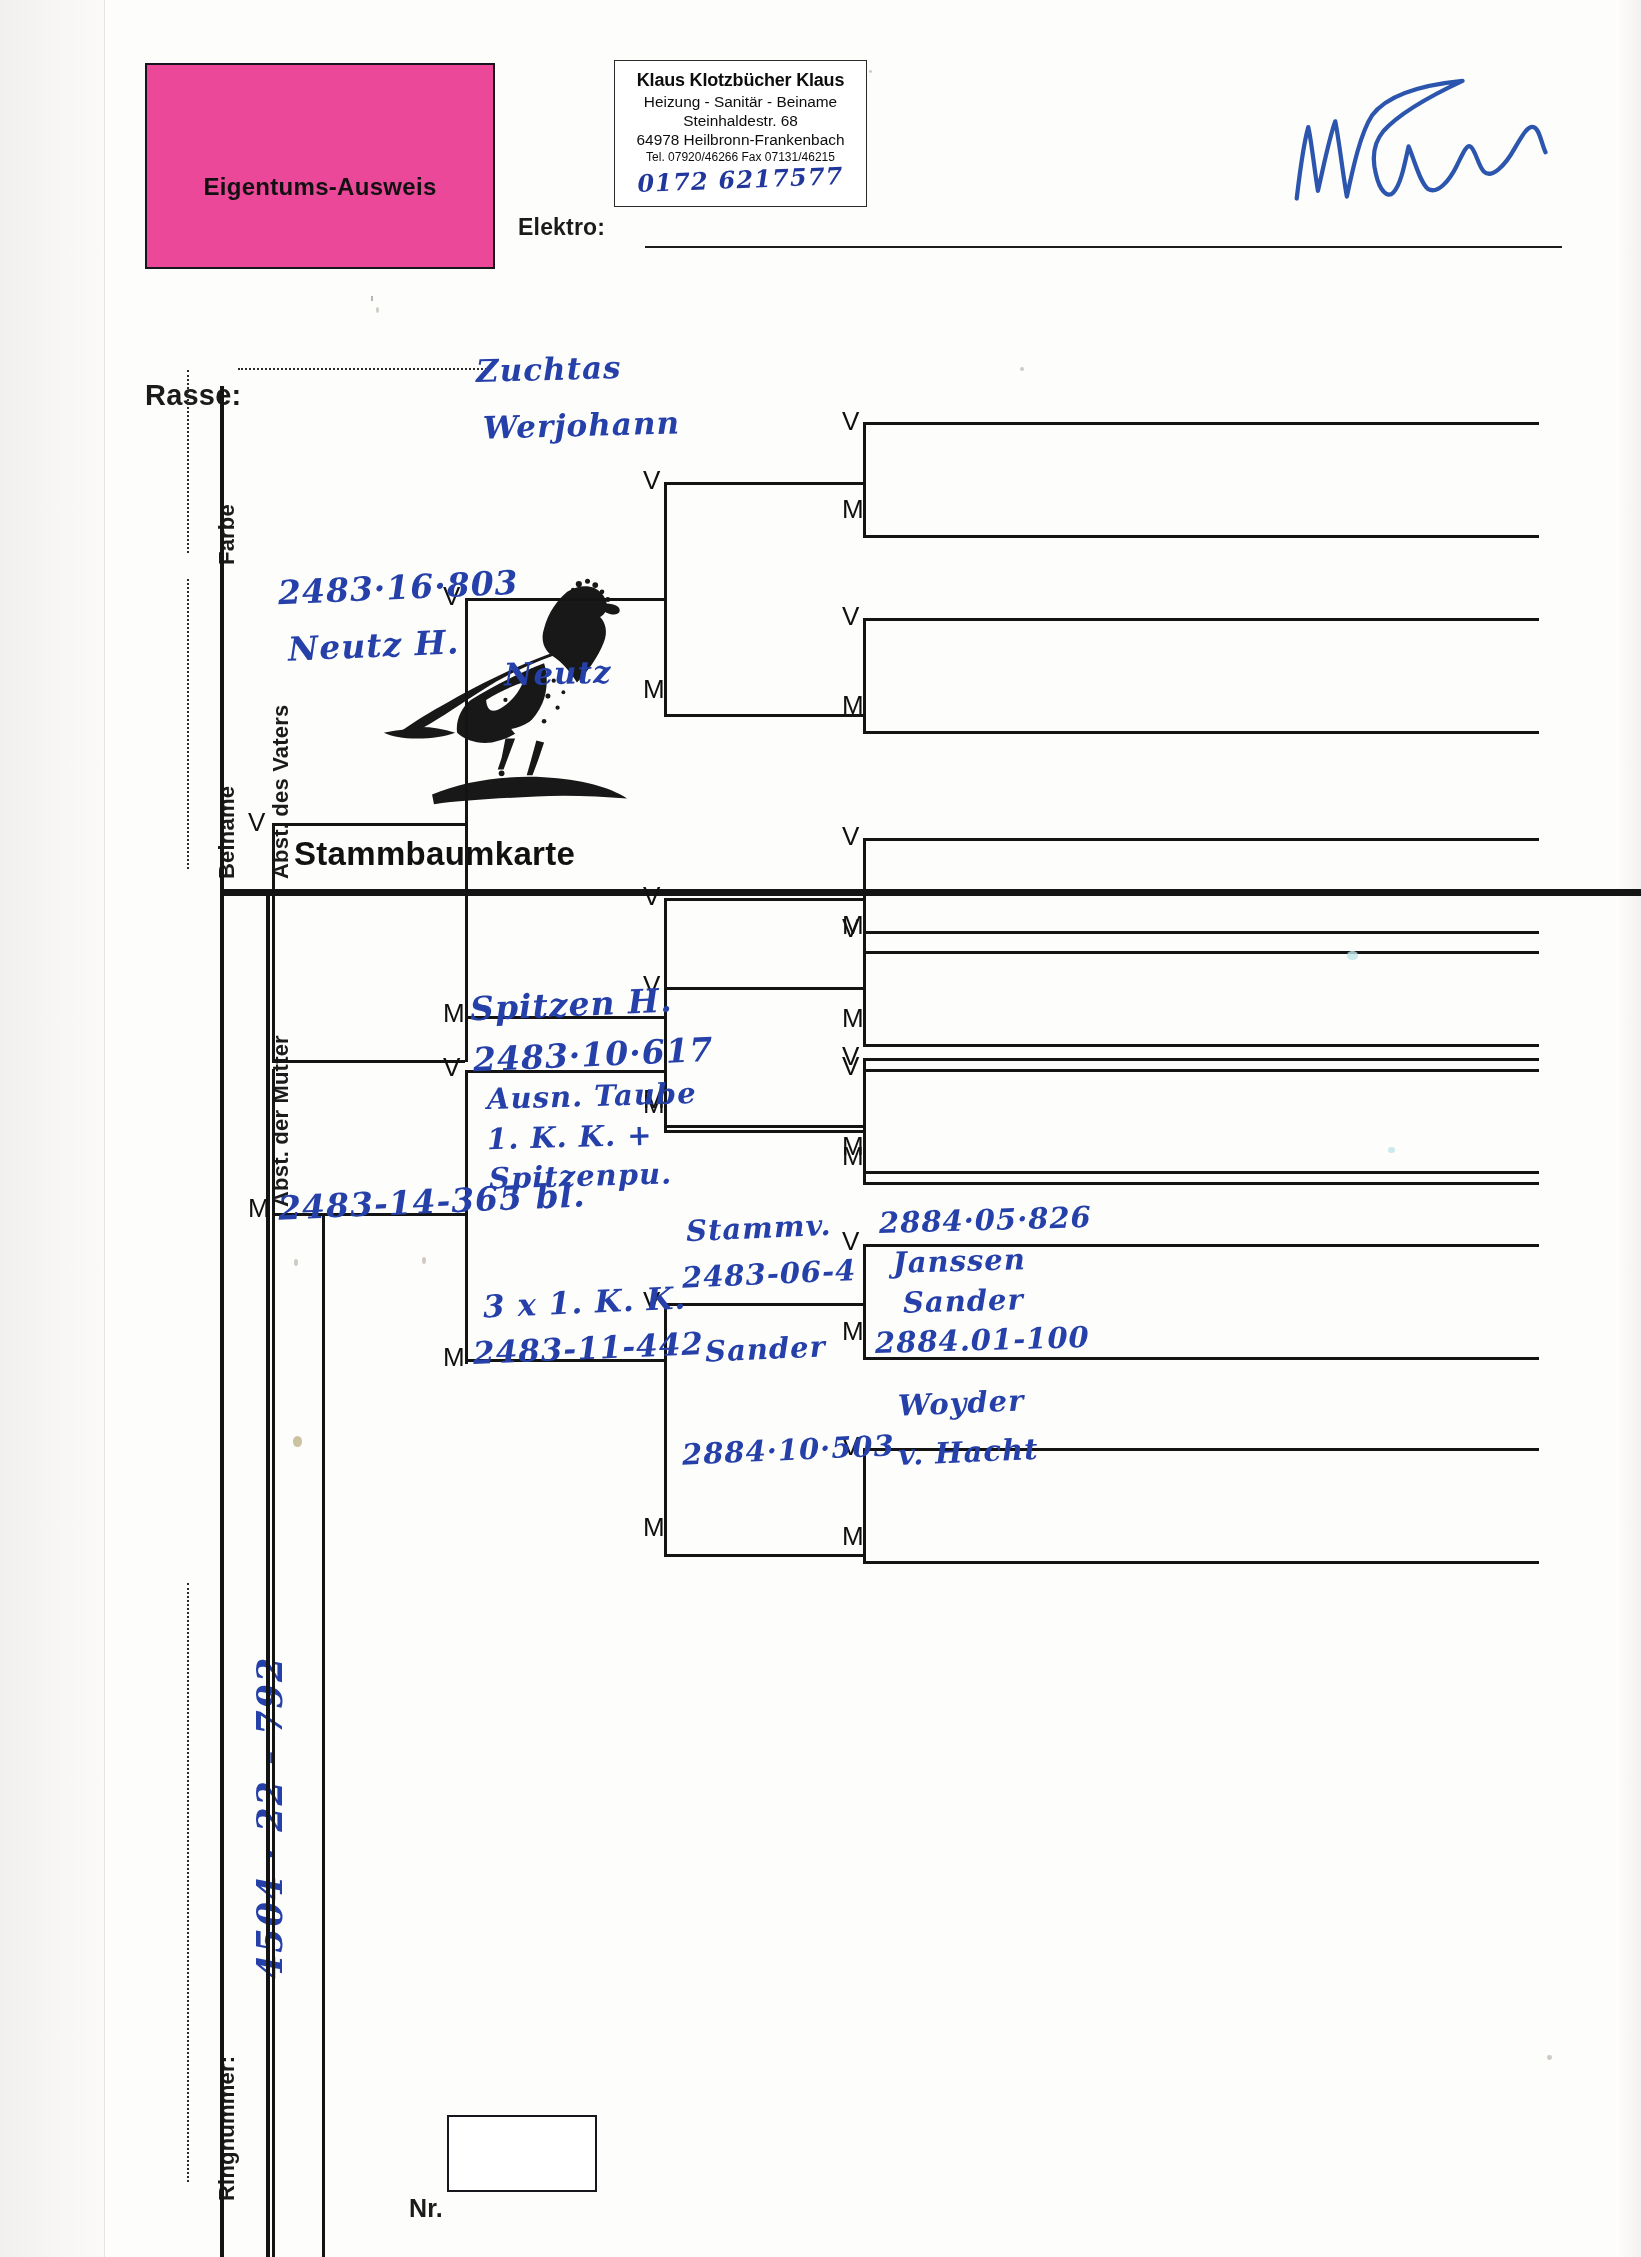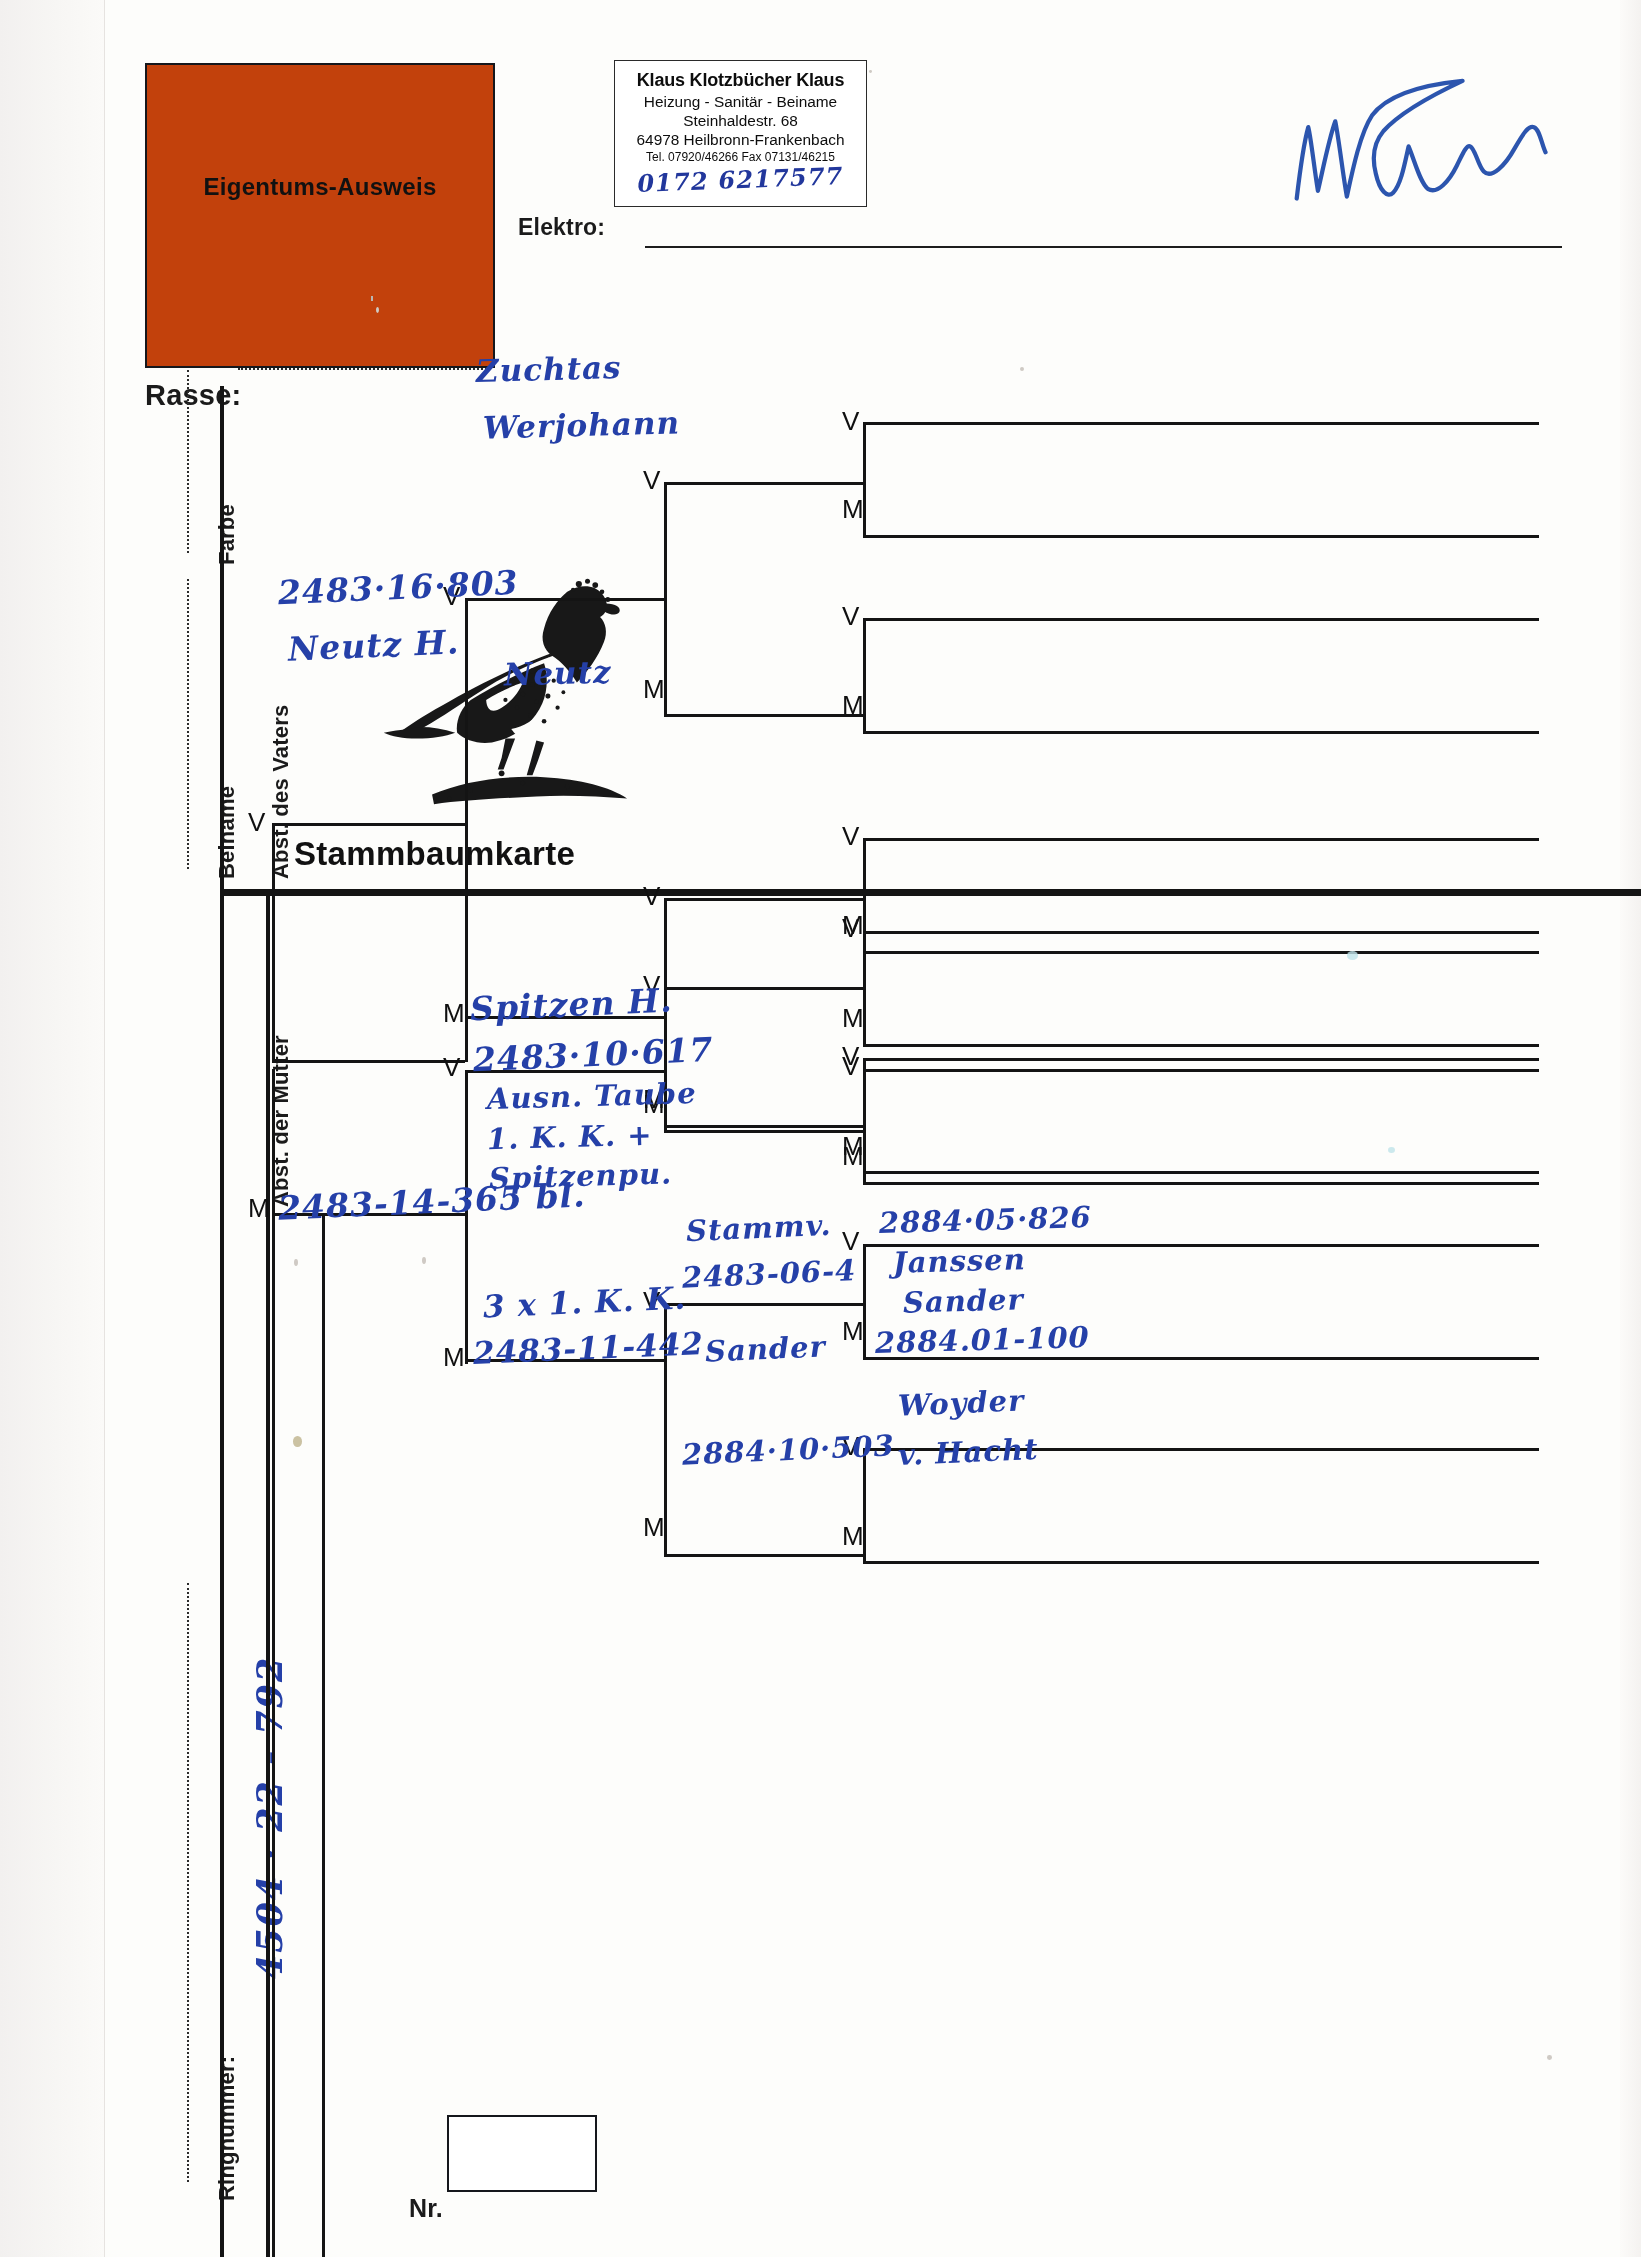--- a/index.html
+++ b/index.html
@@ -38,23 +38,23 @@
   }
   .dotline{
     border-bottom:2.9px dotted #2b2b2b;
   }
   .solidline{
     border-bottom:2.9px solid #1d1d1d;
   }
 
   
   #ausweis-box{
-    left:145px;top:63px;width:350px;height:305px;
+    left:145px;top:63px;width:350px;height:206px;
     border:2.9px solid #15171c;
-    background:#c2410c;
+    background:#ec4899;
     box-sizing:border-box;
   }
   #ausweis-title{
     position:absolute;left:0;right:0;top:108px;
     text-align:center;
     font-size:24px;font-weight:bold;color:#111;
     letter-spacing:0.3px;
   }
   .box-speck{
     position:absolute;left:224px;top:231px;width:1.9px;height:4.8px;

